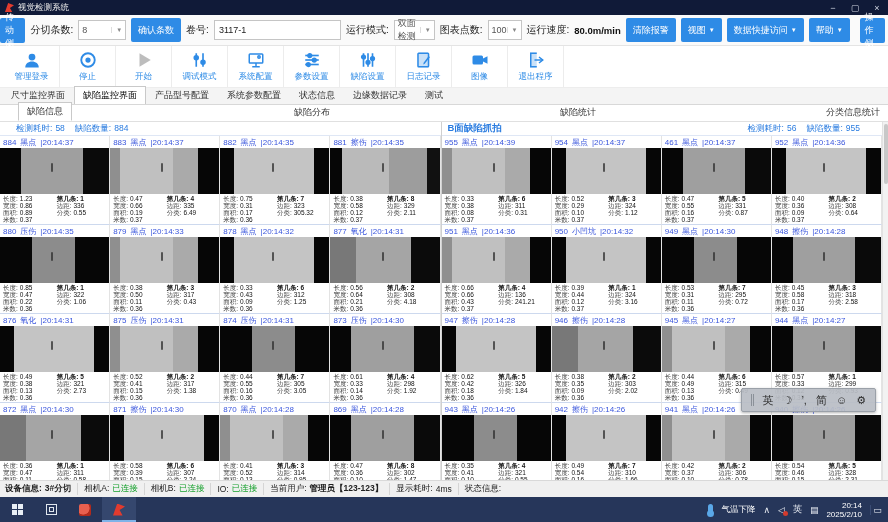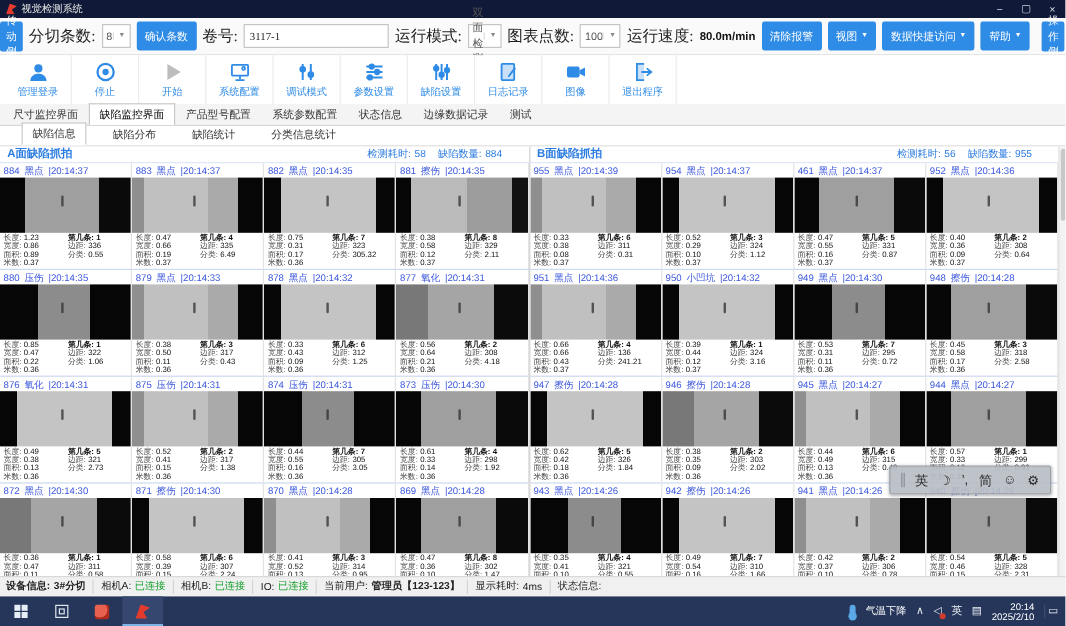--- a/index.html
+++ b/index.html
@@ -9,42 +9,42 @@
   
   .titlebar { height:15px; background:#101a38; display:flex; align-items:center; color:#e8e8e8; font-size:8.5px; flex:0 0 auto; }
   .titlebar .logo { width:9px; height:9px; margin:0 4px 0 5px; position:relative; }
   .titlebar .logo::before { content:""; position:absolute; inset:0; background:#e23b2e; clip-path:polygon(0 100%,35% 0,100% 25%,55% 55%,80% 100%); }
   .titlebar .win-btns { margin-left:auto; display:flex; }
   .titlebar .win-btn { width:22px; height:15px; display:flex; align-items:center; justify-content:center; color:#cfd4e0; font-size:9px; }
 
   
   .toolbar1 { height:31px; background:#fafafa; border-bottom:1px solid #e4e4e4; display:flex; align-items:center; gap:5px; padding:0 3px 0 0; flex:0 0 auto; }
   .side-btn { background:#2e8be6; color:#fff; font-size:9px; padding:0 5px; height:25px; display:flex; align-items:center; border-radius:2px; }
-  .tb-label { font-size:13px; color:#222; white-space:nowrap;font-family:Liberation Serif, serif; }
+  .tb-label { font-size:10px; color:#222; white-space:nowrap; }
   .tb-select { height:20px; border:1px solid #c5c5c5; background:#fff; display:flex; align-items:center; font-size:9px; padding:0 3px; color:#555; }
   .tb-select .arr { margin-left:auto; color:#888; font-size:6px; padding-left:4px; border-left:1px solid #ddd; }
-  .tb-input { height:20px; border:1px solid #c5c5c5; background:#fff; font-size:9px; padding:0 4px; color:#222; font-family:Liberation Serif, serif; }
+  .tb-input { height:20px; border:1px solid #c5c5c5; background:#fff; font-size:9px; padding:0 4px; color:#222; font-family:Liberation Sans, sans-serif; }
   .btn-blue { background:#2e8be6; color:#fff; border:none; font-size:9px; height:24px; padding:0 7px; border-radius:2px; display:flex; align-items:center; gap:3px; white-space:nowrap; }
   .btn-blue .arr { font-size:6px; }
   .speed-val { font-size:9.5px; font-weight:bold; color:#111; }
   .spacer { flex:1; }
 
   
   .ribbon { height:42px; background:#fff; border-bottom:1px solid #ededed; display:flex; align-items:stretch; padding-left:4px; flex:0 0 auto; }
   .rb-btn { width:56px; display:flex; flex-direction:column; align-items:center; justify-content:center; gap:1px; border-right:1px solid #ececec; cursor:pointer; }
   .rb-btn .ic { height:20px; display:flex; align-items:center; justify-content:center; }
   .rb-btn .lb { font-size:8.5px; color:#2e8be6; white-space:nowrap; }
 
   
   .maintabs { height:17px; background:#f4f4f4; border-bottom:1px solid #d8d8d8; display:flex; align-items:flex-end; padding-left:2px; flex:0 0 auto; }
   .mtab { font-size:9px; color:#333; padding:2px 8px 2px; border:1px solid transparent; border-bottom:none; }
   .mtab.active { background:#fff; border-color:#c9c9c9; color:#000; }
 
   
-  .subtabs { height:17px; background:#fff; border-bottom:1px solid #e0e0e0; display:flex; align-items:flex-end; padding-left:18px; gap:14px; flex:0 0 auto; }
+  .subtabs { height:17px; background:#fff; border-bottom:1px solid #e0e0e0; display:flex; align-items:flex-end; padding-left:18px; gap:14px; flex:0 0 auto;justify-content:space-between; }
   .stab { font-size:9px; color:#333; padding:2px 8px; }
   .stab.active { border:1px solid #c9c9c9; border-bottom:1px solid #fff; background:#fff; }
 
   
   .content { flex:1; display:flex; overflow:hidden; }
   .panel { flex:1; display:flex; flex-direction:column; min-width:0; }
   .panel + .panel { border-left:1px solid #d0d0d0; }
   .panel-head { height:14px; display:flex; align-items:center; padding:0 6px; border-bottom:1px solid #dfe7f5; flex:0 0 auto; }
   .panel-title { color:#2a7ce0; font-size:9.5px; font-weight:bold; flex:1; }
   .panel-stat { color:#2a7ce0; font-size:8.5px; margin-left:10px; }
@@ -179,39 +179,39 @@
     <div class="rb-btn">
       <span class="ic">
           <svg width="18" height="18" viewBox="0 0 24 24">
             <path d="M6 3l15 9-15 9z" fill="#bdbdbd"></path>
           </svg>
         </span>
       <span class="lb">开始</span>
     </div>
     <div class="rb-btn">
       <span class="ic">
+          <svg width="18" height="18" viewBox="0 0 24 24" stroke="#2e8be6" stroke-width="2.2" fill="#2e8be6">
+            <line x1="7" y1="3" x2="7" y2="21"></line>
+            <circle cx="7" cy="9" r="2.6"></circle>
+            <line x1="16" y1="3" x2="16" y2="21"></line>
+            <circle cx="16" cy="15" r="2.6"></circle>
+          </svg>
+        </span>
+      <span class="lb">调试模式</span>
+    </div>
+    <div class="rb-btn">
+      <span class="ic">
           <svg width="18" height="18" viewBox="0 0 24 24" fill="none" stroke="#2e8be6" stroke-width="2">
             <rect x="3" y="4" width="18" height="12" rx="1"></rect>
             <line x1="12" y1="16" x2="12" y2="20"></line>
             <line x1="7" y1="21" x2="17" y2="21"></line>
             <circle cx="16" cy="8" r="1.6"></circle>
           </svg>
         </span>
       <span class="lb">系统配置</span>
-    </div>
-    <div class="rb-btn">
-      <span class="ic">
-          <svg width="18" height="18" viewBox="0 0 24 24" stroke="#2e8be6" stroke-width="2.2" fill="#2e8be6">
-            <line x1="7" y1="3" x2="7" y2="21"></line>
-            <circle cx="7" cy="9" r="2.6"></circle>
-            <line x1="16" y1="3" x2="16" y2="21"></line>
-            <circle cx="16" cy="15" r="2.6"></circle>
-          </svg>
-        </span>
-      <span class="lb">调试模式</span>
     </div>
     <div class="rb-btn">
       <span class="ic">
           <svg width="18" height="18" viewBox="0 0 24 24" stroke="#2e8be6" stroke-width="2.2" fill="#2e8be6">
             <line x1="3" y1="6" x2="21" y2="6"></line>
             <circle cx="9" cy="6" r="2.4"></circle>
             <line x1="3" y1="12" x2="21" y2="12"></line>
             <circle cx="15" cy="12" r="2.4"></circle>
             <line x1="3" y1="18" x2="21" y2="18"></line>
             <circle cx="7" cy="18" r="2.4"></circle>
@@ -277,21 +277,20 @@
   <div class="subtabs">
     <span class="stab active">缺陷信息</span>
     <span class="stab">缺陷分布</span>
     <span class="stab">缺陷统计</span>
     <span class="stab">分类信息统计</span>
   </div>
 
   <div class="content">
     <div class="panel">
       <div class="panel-head">
-        <span class="panel-title">A面缺陷抓拍</span>
         <span class="panel-stat"><span>检测耗时:</span><b>58</b></span>
         <span class="panel-stat"><span>缺陷数量:</span><b>884</b></span>
       </div>
       <div class="grid">
           <div class="cell">
       <div class="cell-head">
         <span>884</span>
         <span class="t">黑点</span>
         <span class="t time">20:14:37</span>
       </div>

